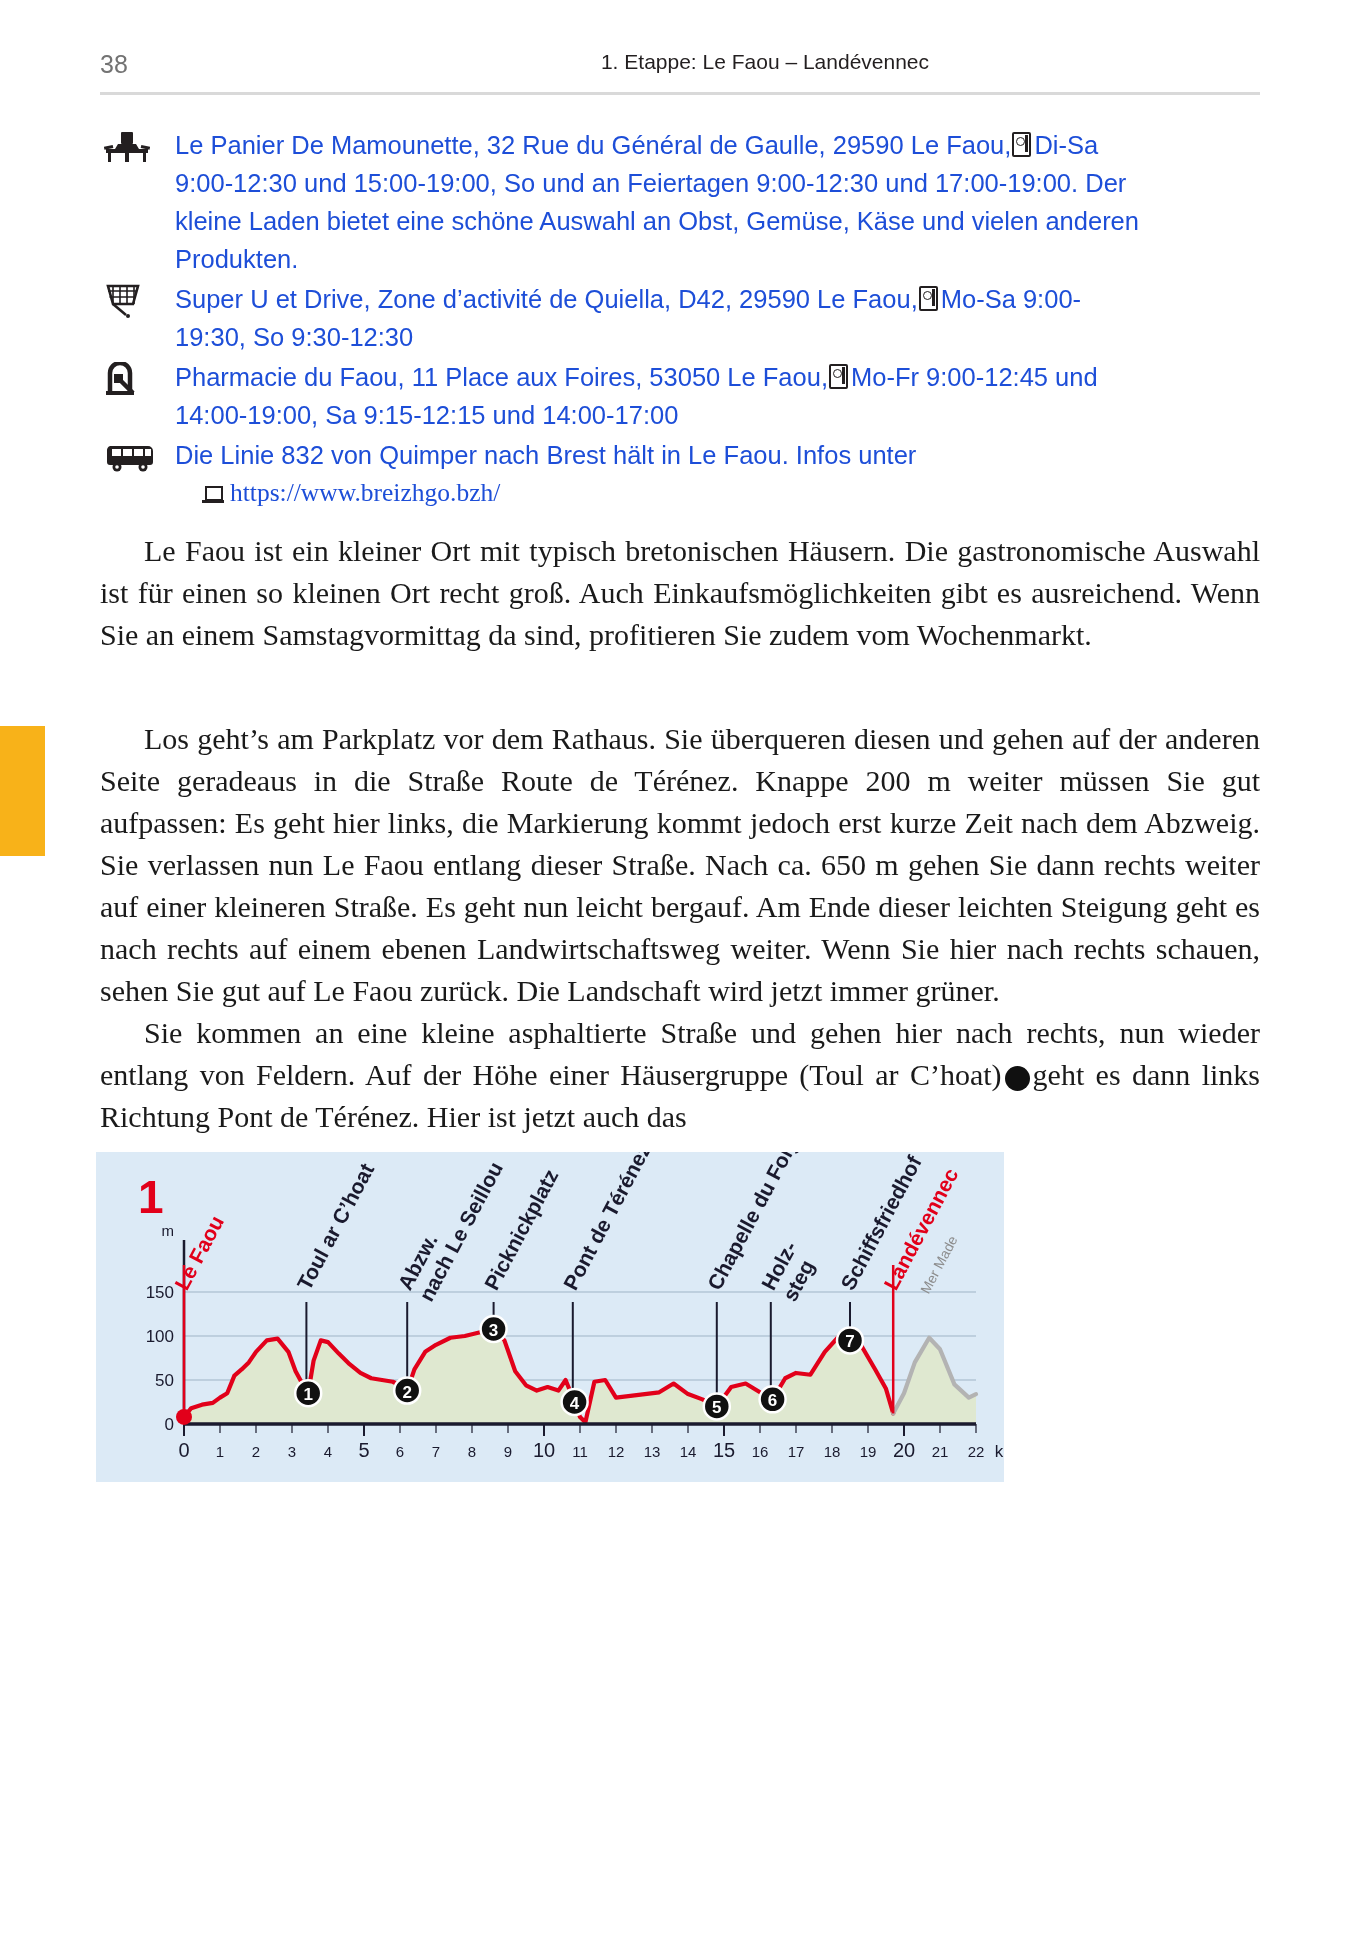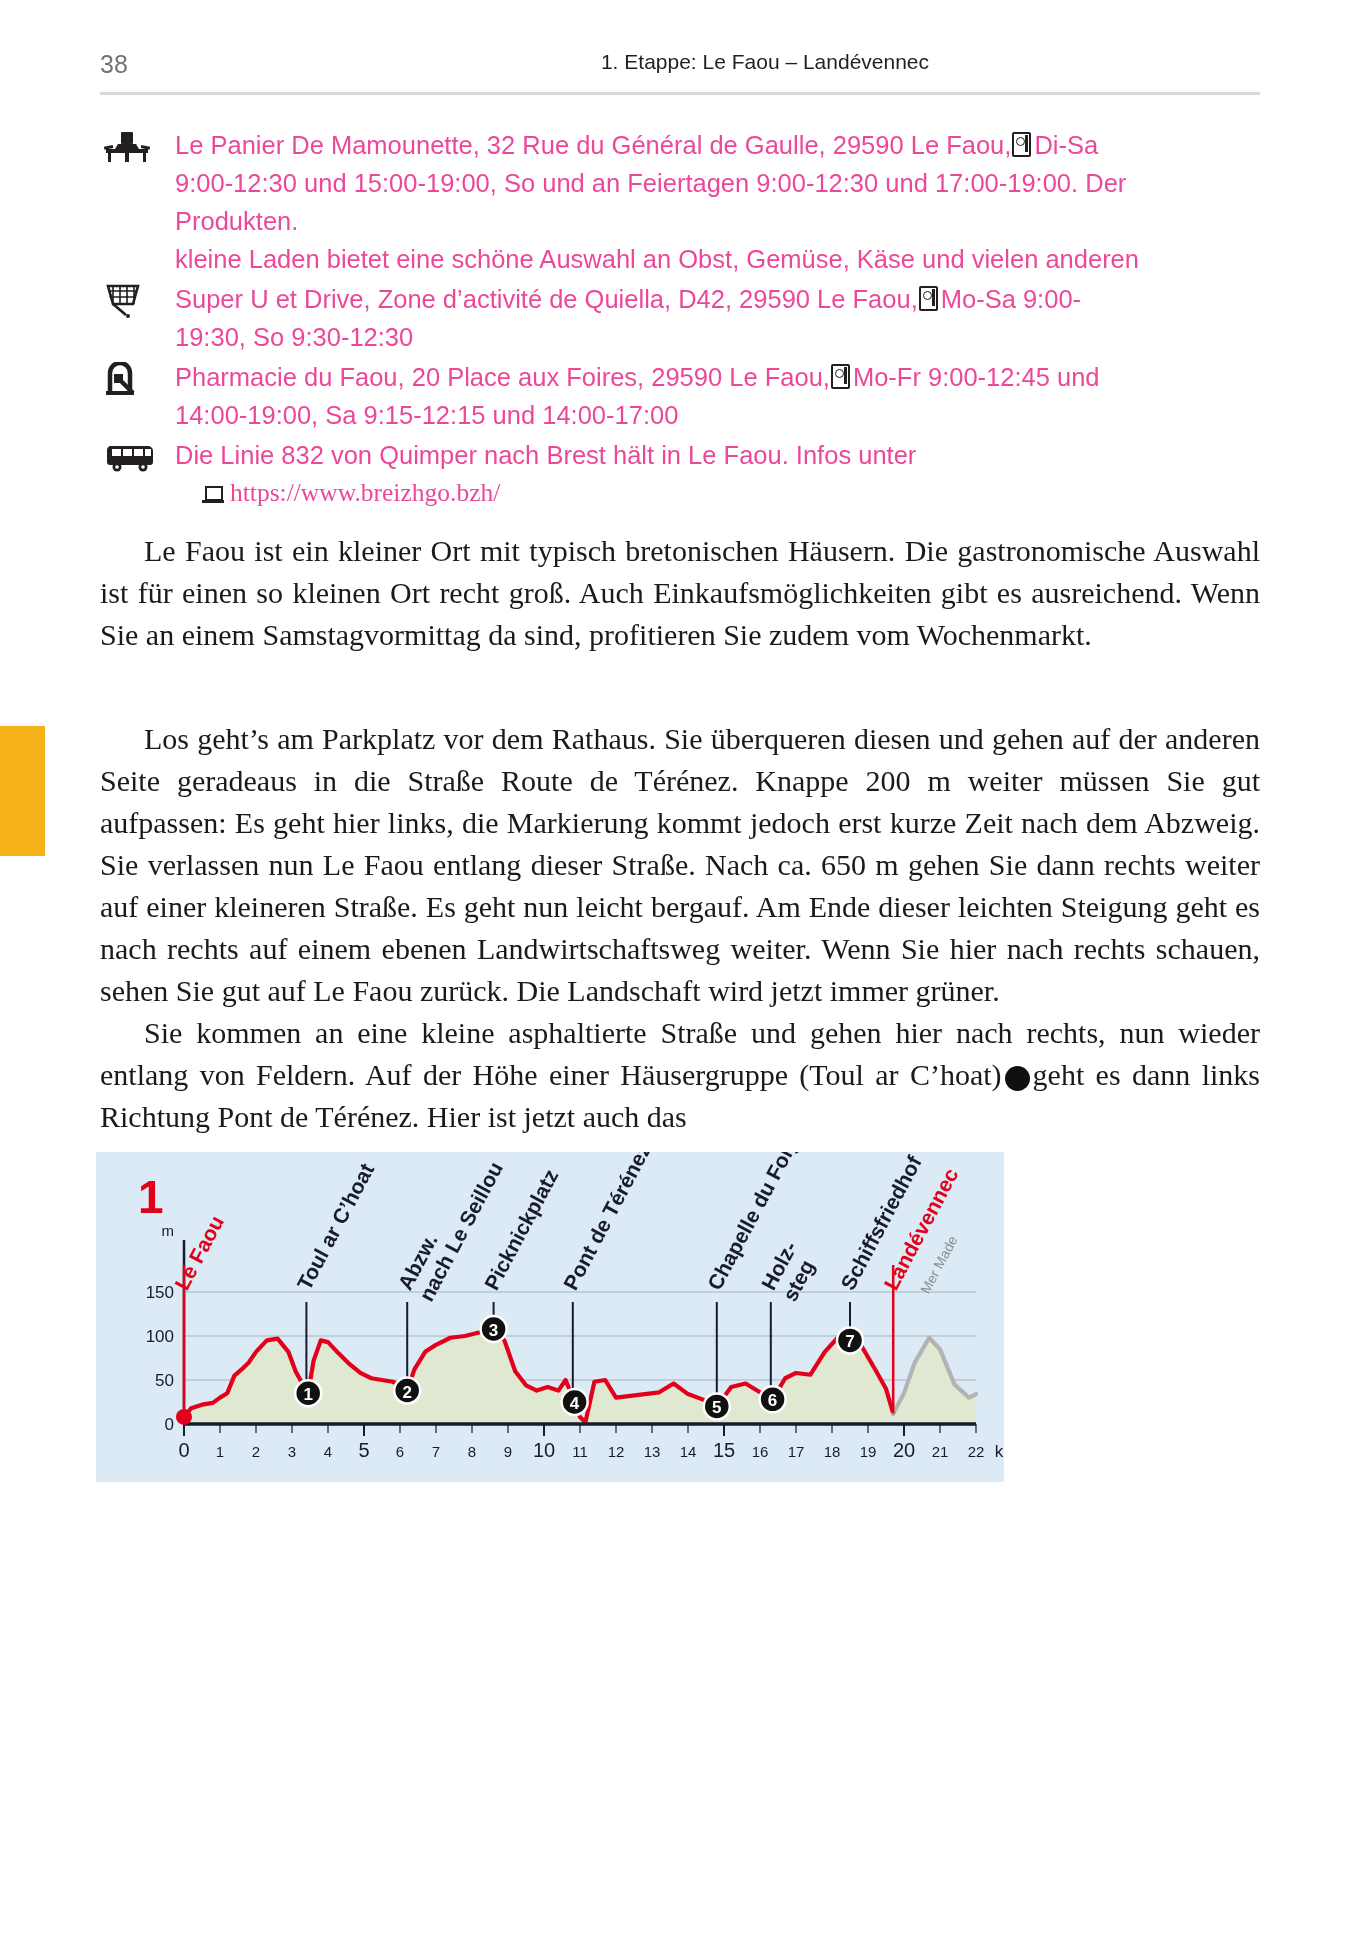--- a/index.html
+++ b/index.html
@@ -82,21 +82,21 @@
     padding-top: 4px;
     text-align: left;
     padding-left: 4px;
     box-sizing: border-box;
   }
   .info-text {
     flex: 1;
     font-family: "Liberation Sans", sans-serif;
     font-size: 25.5px;
     line-height: 38px;
-    color: #ec4899;
+    color: #1d4ed8;
     text-align: left;
   }
   .info-text .ln { display: block; }
 
   
   .glyph-hours {
     display: inline-block;
     width: 15px;
     height: 21px;
     border: 2px solid #231f20;
@@ -228,22 +228,22 @@
         <rect x="4" y="23" width="3" height="9" fill="#231f20"></rect>
         <rect x="39" y="23" width="3" height="9" fill="#231f20"></rect>
         <rect x="21" y="23" width="4" height="9" fill="#231f20"></rect>
         <rect x="0" y="16" width="9" height="3" fill="#231f20" transform="rotate(-12 4 17)"></rect>
         <rect x="37" y="16" width="9" height="3" fill="#231f20" transform="rotate(12 42 17)"></rect>
       </svg>
     </div>
     <div class="info-text">
       <span class="ln"><span>Le Panier De Mamounette, 32 Rue du Général de Gaulle, 29590 Le Faou,</span><span class="glyph-hours"></span><span>Di-Sa</span></span>
       <span class="ln">9:00-12:30 und 15:00-19:00, So und an Feiertagen 9:00-12:30 und 17:00-19:00. Der</span>
+      <span class="ln">kleine Laden bietet eine schöne Auswahl an Obst, Gemüse, Käse und vielen anderen</span>
       <span class="ln">Produkten.</span>
-      <span class="ln">kleine Laden bietet eine schöne Auswahl an Obst, Gemüse, Käse und vielen anderen</span>
     </div>
   </div>
 
   <div class="info-row">
     <div class="info-icon">
       <svg width="44" height="34" viewBox="0 0 44 34" aria-hidden="true">
         <path d="M4 2 h30 l-5 18 h-20 z" fill="none" stroke="#231f20" stroke-width="2.6"></path>
         <path d="M9 2 v18 M16 2 v18 M23 2 v18 M30 2 v18" stroke="#231f20" stroke-width="1.6"></path>
         <path d="M4 7 h29 M5.5 13 h26" stroke="#231f20" stroke-width="1.6"></path>
         <path d="M9 20 L22 31" stroke="#231f20" stroke-width="2.6" fill="none"></path>
@@ -259,21 +259,21 @@
   <div class="info-row">
     <div class="info-icon">
       <svg width="40" height="34" viewBox="0 0 40 34" aria-hidden="true">
         <path d="M6 31 V11 a10 10 0 0 1 20 0 V31" fill="none" stroke="#231f20" stroke-width="4.5"></path>
         <path d="M16 18 L29 31" stroke="#231f20" stroke-width="4.5"></path>
         <rect x="10" y="12" width="9" height="9" fill="#231f20"></rect>
         <rect x="2" y="29" width="28" height="4" fill="#231f20"></rect>
       </svg>
     </div>
     <div class="info-text">
-      <span class="ln"><span>Pharmacie du Faou, 20 Place aux Foires, 29590 Le Faou,</span><span class="glyph-hours"></span><span>Mo-Fr 9:00-12:45 und</span></span>
+      <span class="ln"><span>Pharmacie du Faou, 11 Place aux Foires, 53050 Le Faou,</span><span class="glyph-hours"></span><span>Mo-Fr 9:00-12:45 und</span></span>
       <span class="ln">14:00-19:00, Sa 9:15-12:15 und 14:00-17:00</span>
     </div>
   </div>
 
   <div class="info-row">
     <div class="info-icon">
       <svg width="52" height="32" viewBox="0 0 52 32" aria-hidden="true">
         <path d="M6 6 h38 a5 5 0 0 1 5 5 v11 a3 3 0 0 1 -3 3 h-40 a3 3 0 0 1 -3 -3 v-11 a5 5 0 0 1 3 -5 z" fill="#231f20"></path>
         <rect x="8" y="9" width="9" height="7" fill="#ffffff"></rect>
         <rect x="19" y="9" width="9" height="7" fill="#ffffff"></rect>

